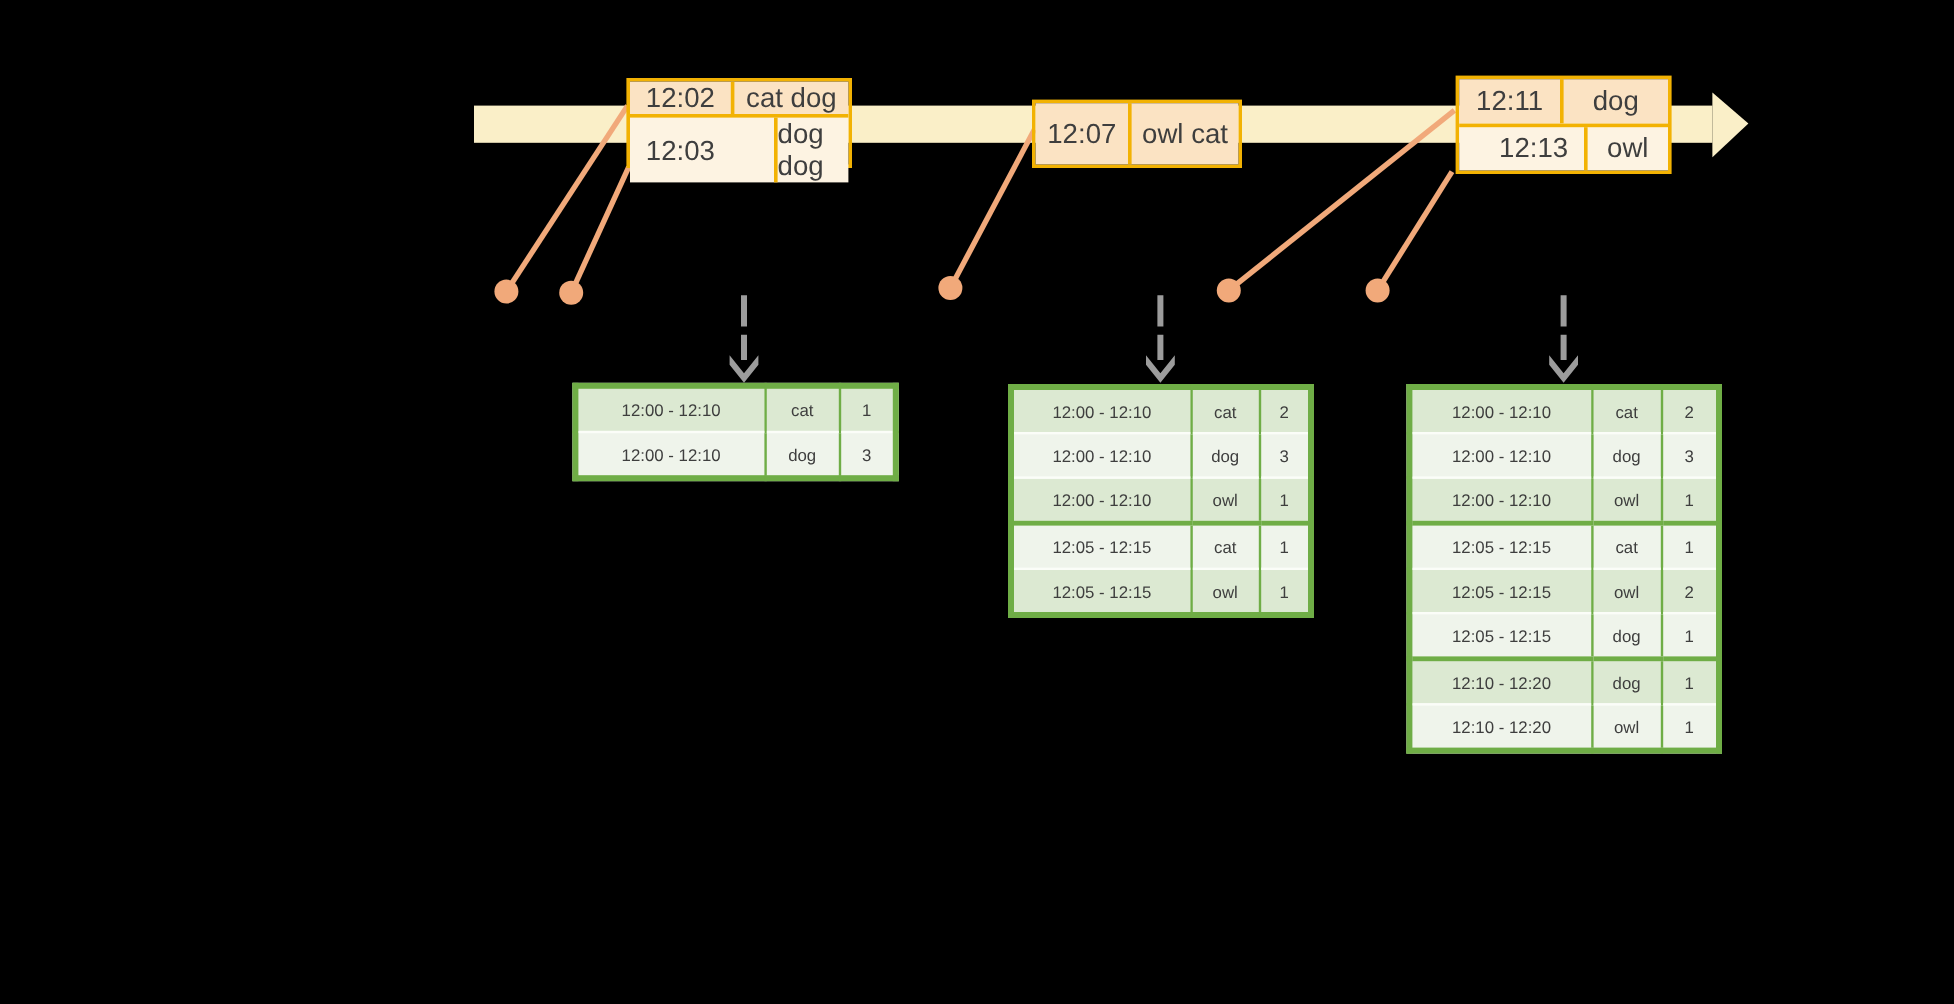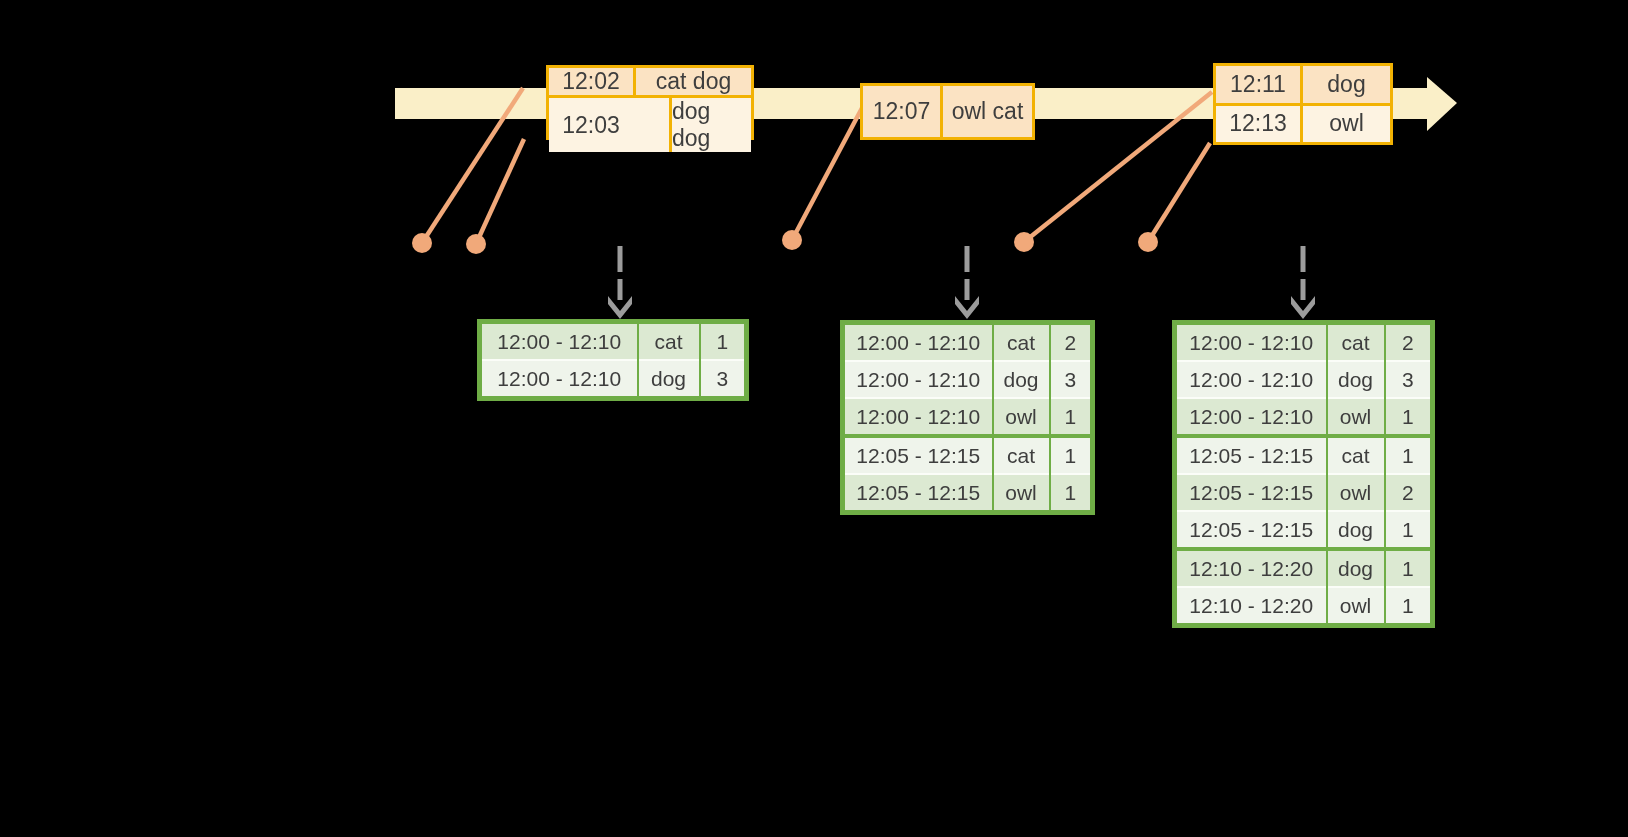--- a/index.html
+++ b/index.html
@@ -42,21 +42,21 @@
   .erow.light { background:var(--event-row-light); }
   .ecell { display:flex; align-items:center; justify-content:center; }
   .ecell.word { border-left:3px solid var(--event-border); }
 
   
   .rtable {
     position:absolute; box-sizing:border-box;
     border-collapse:collapse; table-layout:fixed;
     border:5px solid var(--table-border);
     background:var(--table-row-light);
-    font-size:21px; color:var(--text);padding-left:19px;
+    font-size:14px; color:var(--text);padding-left:19px;
   }
   .rtable td {
     height:35px; padding:0 2px; text-align:center; vertical-align:middle;
     border-left:2px solid var(--table-border);
     border-top:2px solid var(--row-divider);
     overflow:hidden; white-space:nowrap;
   }
   .rtable td:first-child { border-left:none; }
   .rtable tr:first-child td { border-top:none; }
   .rtable tr.group-start td { border-top:4px solid var(--table-border); }
@@ -92,21 +92,21 @@
     <g>
       <line class="trig" x1="967" y1="246" x2="967" y2="300" stroke-dasharray="26 7"></line>
       <path class="trighead" d="M955,296 L967,311 L979,296 L979,304 L967,319 L955,304 Z"></path>
     </g>
     <g>
       <line class="trig" x1="1303" y1="246" x2="1303" y2="300" stroke-dasharray="26 7"></line>
       <path class="trighead" d="M1291,296 L1303,311 L1315,296 L1315,304 L1303,319 L1291,304 Z"></path>
     </g>
   </svg>
 
-  <div class="ebox" style="left:522px; top:65px; width:208px; height:75px;margin-left:24px;">
+  <div class="ebox" style="left:522px; top:65px; width:188px; height:75px;">
     <div class="erow dark" style="grid-template-columns:84px 1fr;">
       <div class="ecell">12:02</div>
       <div class="ecell word">cat dog</div>
     </div>
     <div class="erow light" style="grid-template-columns:84px 1fr;gap:36px;">
       <div class="ecell">12:03</div>
       <div class="ecell word">dog dog</div>
     </div>
   </div>
 
@@ -115,21 +115,21 @@
       <div class="ecell">12:07</div>
       <div class="ecell word">owl cat</div>
     </div>
   </div>
 
   <div class="ebox" style="left:1213px; top:63px; width:180px; height:82px;">
     <div class="erow dark" style="grid-template-columns:84px 1fr;">
       <div class="ecell">12:11</div>
       <div class="ecell word">dog</div>
     </div>
-    <div class="erow light" style="grid-template-columns:84px 1fr;">
+    <div class="erow light" style="grid-template-columns:84px 1fr;padding-left:20px;">
       <div class="ecell">12:13</div>
       <div class="ecell word">owl</div>
     </div>
   </div>
 
   <table class="rtable" style="left:477px; top:319px; width:272px;">
     <colgroup>
         <col style="width:158px">
         <col style="width:62px">
         <col>

